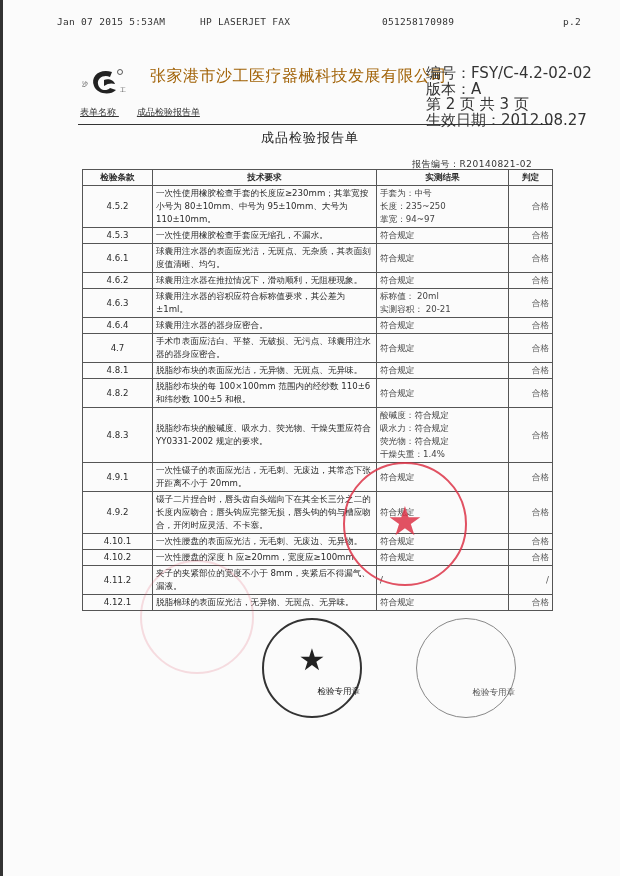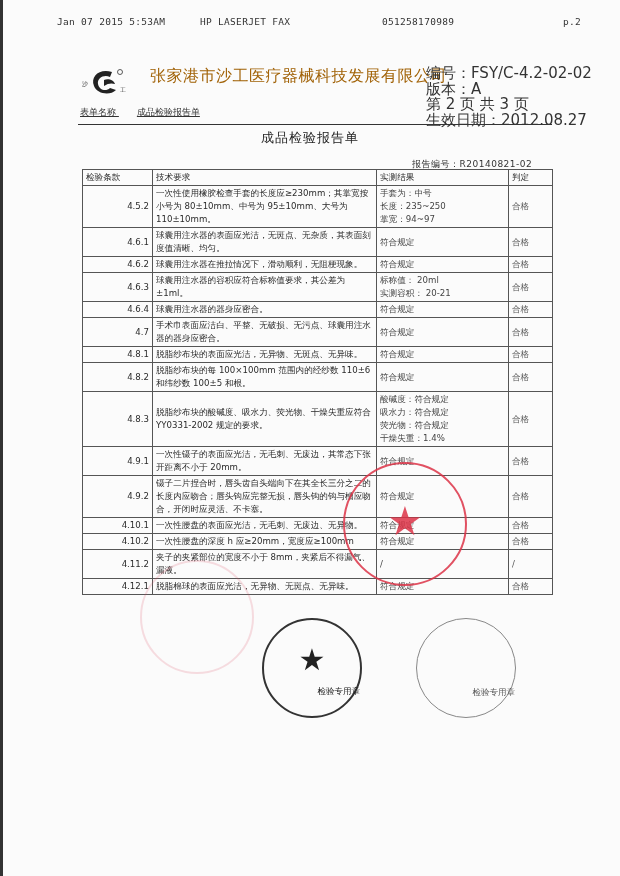--- a/index.html
+++ b/index.html
@@ -12,23 +12,23 @@
   .logo { position:absolute; left:12px; top:4px; width:50px; height:34px; }
   .company-name { position:absolute; left:80px; top:4px; font-size:16px; color:#a16207; white-space:nowrap; letter-spacing:0.5px; }
   .meta { position:absolute; left:356px; top:4px; font-size:15px; line-height:15.5px; color:#333; white-space:nowrap; }
   .form-name { position:absolute; left:10px; top:44px; font-size:9px; color:#333; white-space:nowrap;text-decoration:underline; }
   .form-name span + span { margin-left:18px; }
   .rule { position:absolute; left:78px; top:124px; width:474px; border-top:1.5px solid #333; }
   .title { position:absolute; top:129px; left:0; width:620px; text-align:center; font-size:13px; color:#222; letter-spacing:1px; }
   .report-no { position:absolute; top:158px; left:412px; font-size:9px; color:#333; white-space:nowrap; letter-spacing:0.5px; }
   table.report { position:absolute; top:169px; left:82px; width:470px; border-collapse:collapse; font-size:8.6px; color:#2a2a2a; table-layout:fixed; }
   table.report th, table.report td { border:1px solid #555; padding:1px 3px; vertical-align:middle; line-height:13px; }
-  table.report th { font-weight:normal; text-align:left; height:13px; }
-  td.clause { text-align:right; }
-  td.verdict { text-align:left; color:#555; }
+  table.report th { font-weight:bold; text-align:center; height:13px; }
+  td.clause { text-align:center; }
+  td.verdict { text-align:right; color:#555; }
   td.result { color:#444; }
   .result-line { display:block; white-space:nowrap; }
   .stamp { position:absolute; border-radius:50%; }
   .stamp-red { left:343px; top:462px; width:120px; height:120px; border:2.5px solid rgba(220,50,70,0.85); }
   .stamp-red-ghost { left:140px; top:560px; width:110px; height:110px; border:2px solid rgba(220,80,100,0.18); }
   .stamp-black { left:262px; top:618px; width:96px; height:96px; border:2px solid #333; }
   .stamp-gray { left:416px; top:618px; width:98px; height:98px; border:1px solid #888; }
   .stamp-text { position:absolute; width:100%; text-align:right; font-size:8.5px; }
   .star { position:absolute; width:100%; text-align:center; }
 </style>
@@ -91,20 +91,28 @@
         <td class="clause">4.5.2</td>
         <td>一次性使用橡胶检查手套的长度应≥230mm；其掌宽按小号为 80±10mm、中号为 95±10mm、大号为 110±10mm。</td>
         <td class="result">
           <span class="result-line">手套为：中号</span>
           <span class="result-line">长度：235~250</span>
           <span class="result-line">掌宽：94~97</span>
         </td>
         <td class="verdict">合格</td>
       </tr>
       <tr>
+        <td class="clause">4.5.3</td>
+        <td>一次性使用橡胶检查手套应无缩孔，不漏水。</td>
+        <td class="result">
+          <span class="result-line">符合规定</span>
+        </td>
+        <td class="verdict">合格</td>
+      </tr>
+      <tr>
         <td class="clause">4.6.1</td>
         <td>球囊用注水器的表面应光洁，无斑点、无杂质，其表面刻度值清晰、均匀。</td>
         <td class="result">
           <span class="result-line">符合规定</span>
         </td>
         <td class="verdict">合格</td>
       </tr>
       <tr>
         <td class="clause">4.6.2</td>
         <td>球囊用注水器在推拉情况下，滑动顺利，无阻梗现象。</td>

